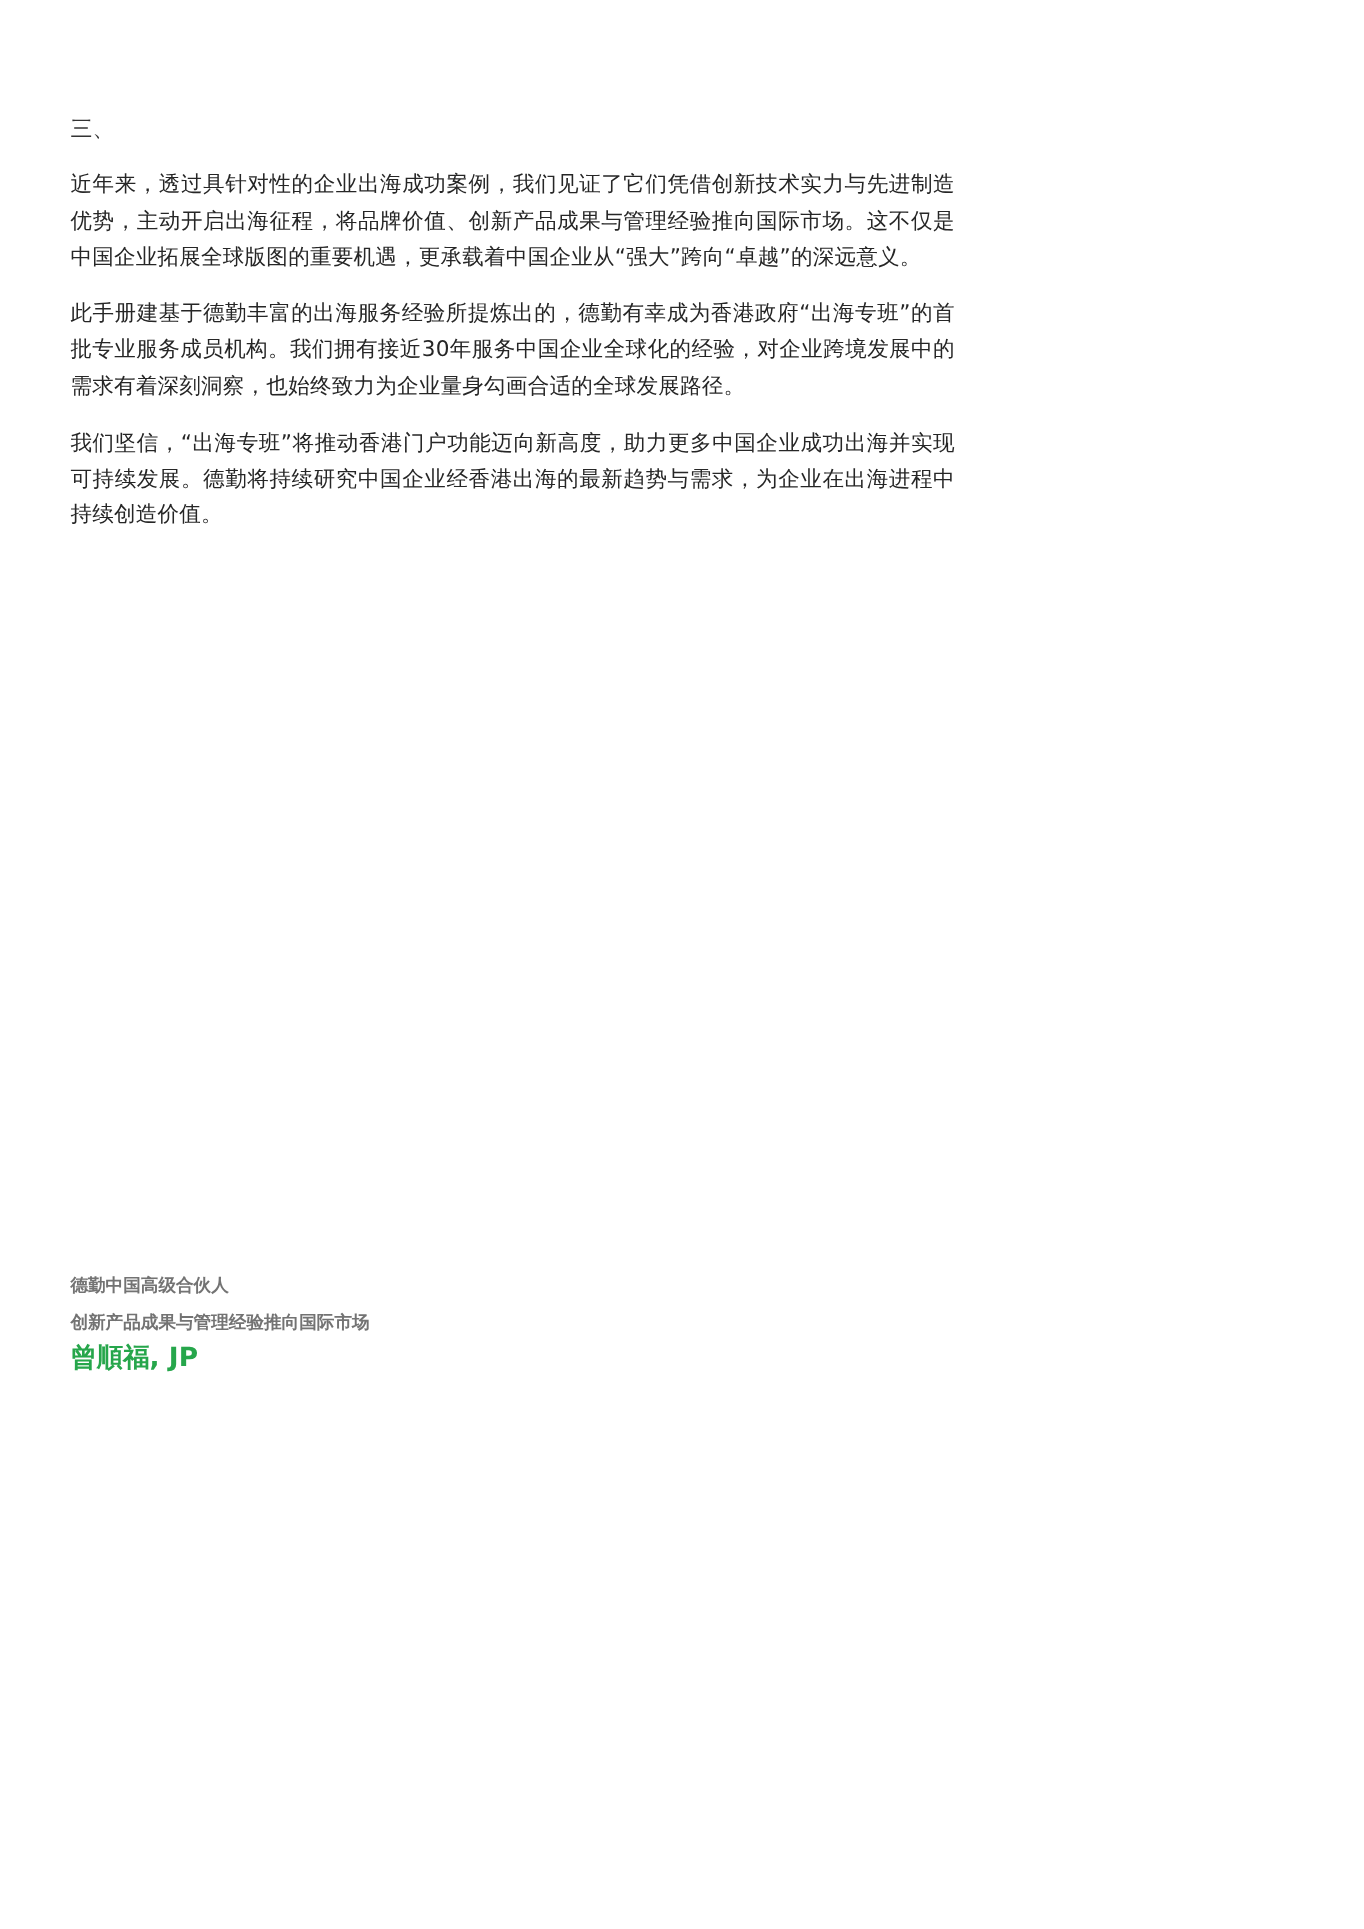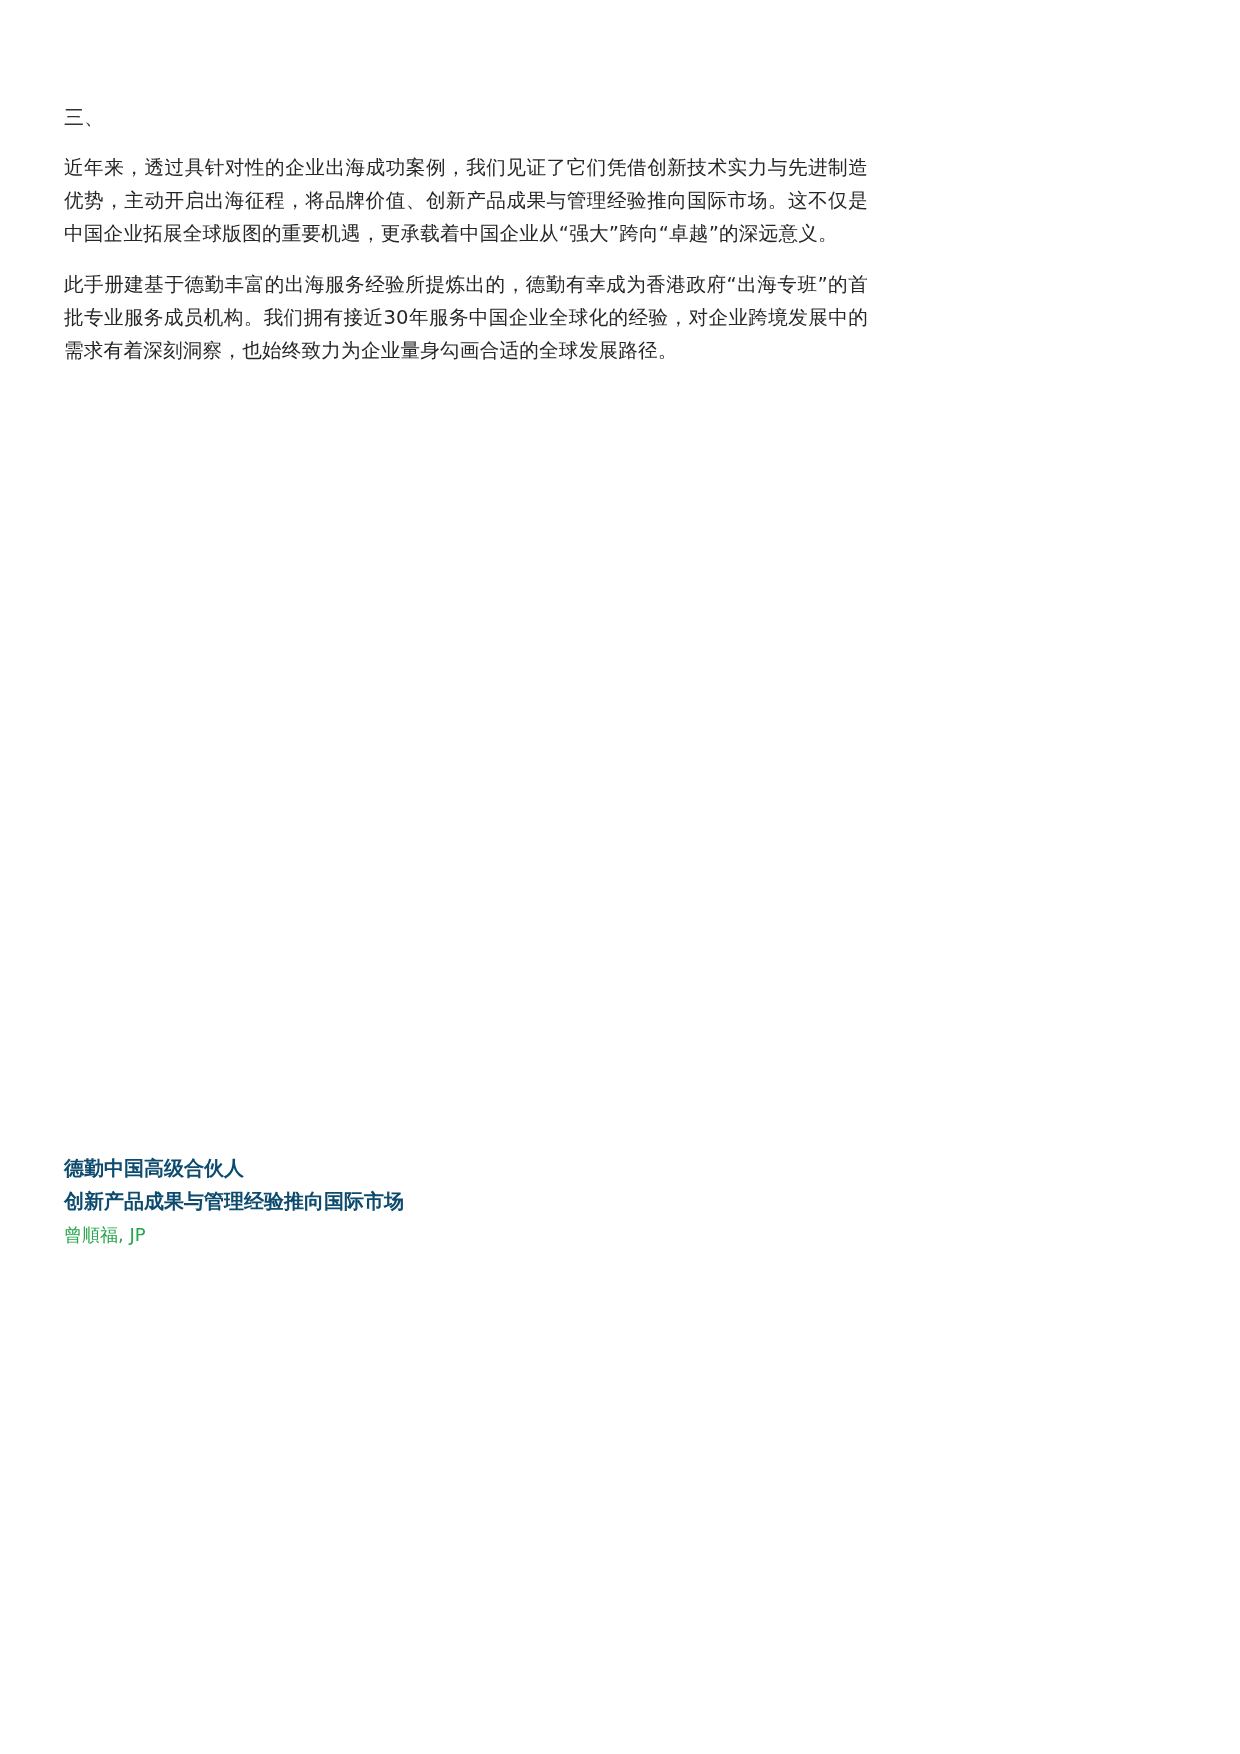--- a/index.html
+++ b/index.html
@@ -35,38 +35,39 @@
       letter-spacing: 0.2px;
       color: #262626;
     }
     .signature {
       position: absolute;
       left: 64px;
       top: 1152px;
       width: 800px;
     }
     .sig-line {
-      font-size: 20px;
+      font-size: 16px;
       line-height: 33px;
       font-weight: bold;
-      color: #0c4a6e;
+      color: #737373;
     }
     .sig-name {
-      font-size: 18px;
+      font-size: 24px;
       line-height: 33px;
-      font-weight: normal;
+      font-weight: bold;
       color: #26a64b;
     }
   </style>
 </head>
 <body>
 
 <div class="page">
   <div class="section-num">三、</div>
   <p class="para">近年来，透过具针对性的企业出海成功案例，我们见证了它们凭借创新技术实力与先进制造优势，主动开启出海征程，将品牌价值、创新产品成果与管理经验推向国际市场。这不仅是中国企业拓展全球版图的重要机遇，更承载着中国企业从“强大”跨向“卓越”的深远意义。</p>
   <p class="para">此手册建基于德勤丰富的出海服务经验所提炼出的，德勤有幸成为香港政府“出海专班”的首批专业服务成员机构。我们拥有接近30年服务中国企业全球化的经验，对企业跨境发展中的需求有着深刻洞察，也始终致力为企业量身勾画合适的全球发展路径。</p>
+  <p class="para">我们坚信，“出海专班”将推动香港门户功能迈向新高度，助力更多中国企业成功出海并实现可持续发展。德勤将持续研究中国企业经香港出海的最新趋势与需求，为企业在出海进程中持续创造价值。</p>
 </div>
 
 <div class="signature">
   <div class="sig-line">德勤中国高级合伙人</div>
   <div class="sig-line">创新产品成果与管理经验推向国际市场</div>
   <div class="sig-name">曾順福, JP</div>
 </div>
 
 </body></html>

